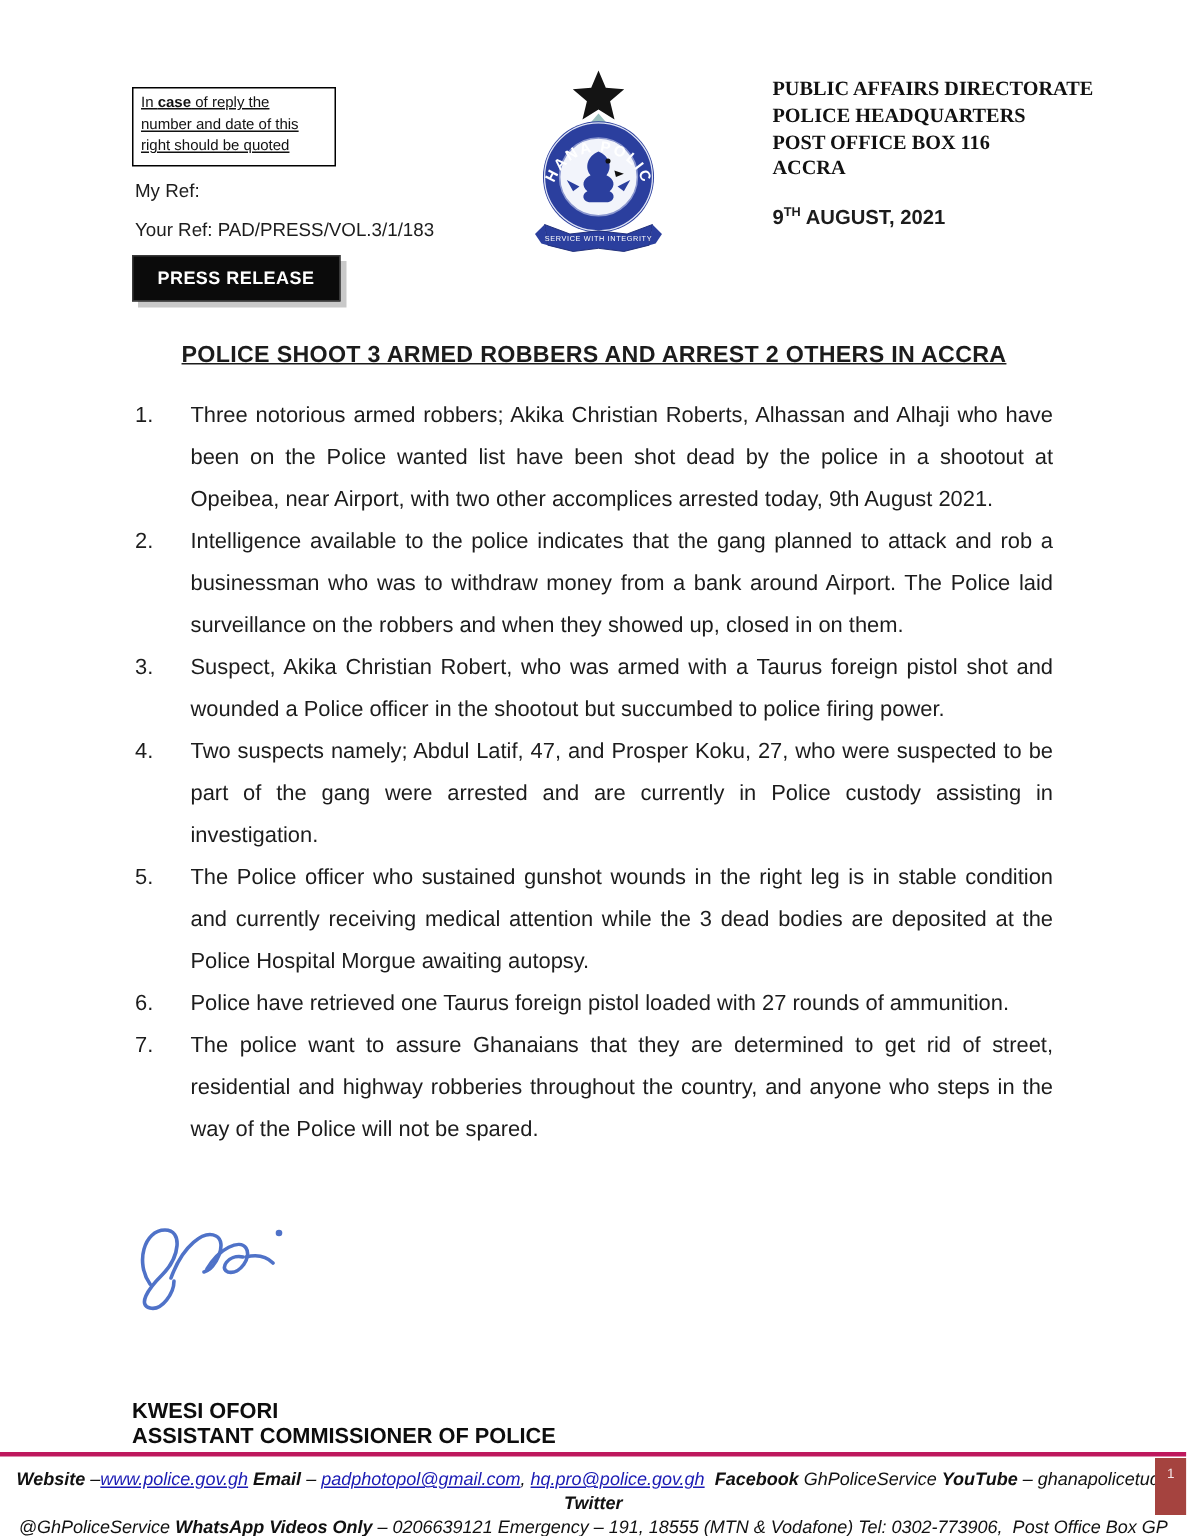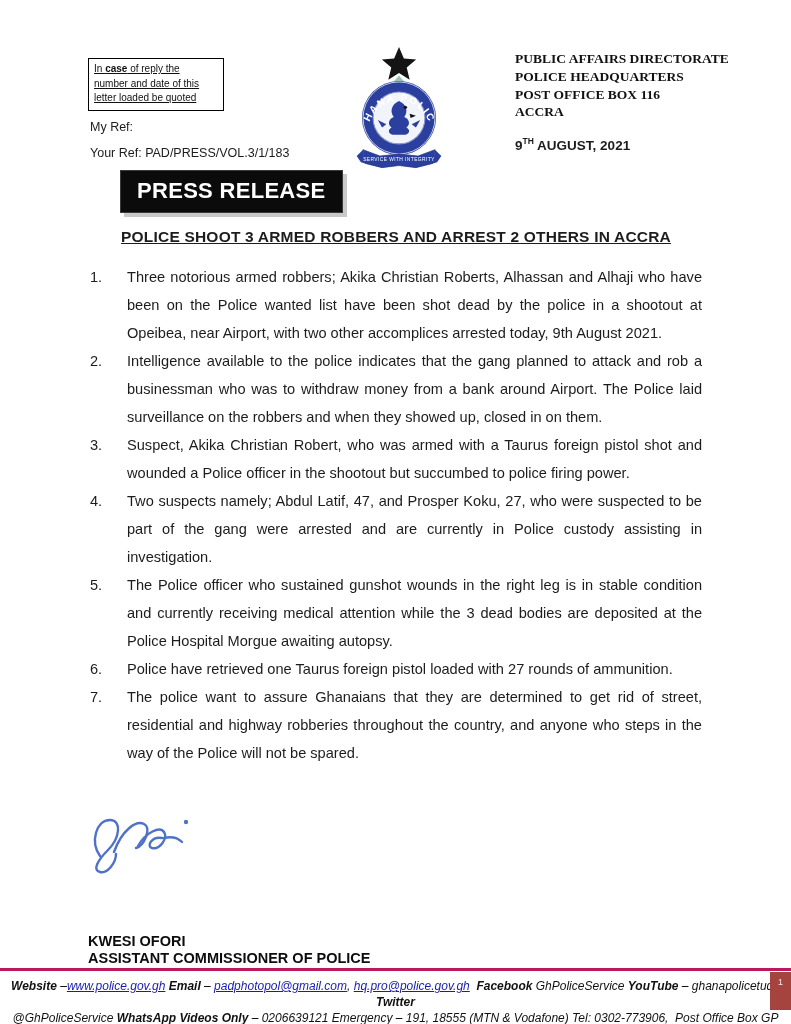--- a/index.html
+++ b/index.html
@@ -21,23 +21,23 @@
   .crest{position:absolute;left:346px;top:46px;width:106px;height:128px;}
   .dir-block{
     position:absolute;left:515px;top:50px;width:250px;
     font-size:13.5px;font-weight:bold;line-height:1.32;color:#111;font-family:Liberation Serif, serif;
   }
   .date-line{position:absolute;left:515px;top:136px;font-size:13.5px;font-weight:bold;}
   .date-line sup{font-size:8.5px;vertical-align:super;}
   
   .pr-box{
     position:absolute;left:88px;top:170px;
-    background:#0b0b0b;color:#fff;font-weight:bold;font-size:22px;
+    background:#0b0b0b;color:#fff;font-weight:bold;font-size:12px;
     padding:7px 16px 8px 16px;border:1px solid #3a3a3a;
-    box-shadow:4px 4px 0 #c9c9c9;letter-spacing:.3px;margin-left:32px;
+    box-shadow:4px 4px 0 #c9c9c9;letter-spacing:.3px;
   }
   
   .doc-title{
     position:absolute;left:90px;top:228px;width:612px;text-align:center;
     font-size:15.5px;font-weight:bold;text-decoration:underline;letter-spacing:.2px;
   }
   
   .items{position:absolute;left:90px;top:263px;width:612px;font-size:14.6px;line-height:28px;}
   .item{display:flex;}
   .item .num{width:37px;flex:0 0 37px;}
@@ -59,21 +59,21 @@
   }
 </style>
 </head>
 <body>
 
 <div class="page">
 
   <div class="reply-box">
     <div class="rline"><span>In </span><span class="seg-bold">case</span><span> of reply the</span></div>
     <div class="rline">number and date of this</div>
-    <div class="rline">letter  loaded  be quoted</div>
+    <div class="rline">right  should  be quoted</div>
   </div>
   <div class="myref">My Ref:</div>
   <div class="yourref">Your Ref: PAD/PRESS/VOL.3/1/183</div>
 
   <div class="crest">
     <svg width="106" height="128" viewBox="0 0 100 121">
       <path d="M50 1 L54.6 11.8 L66.2 12.7 L57.3 20.4 L60.1 31.8 L50 25.6 L39.9 31.8 L42.7 20.4 L33.8 12.7 L45.4 11.8 Z" fill="#141414"></path>
       <path d="M50 28 L56 35 L50 41 L44 35 Z" fill="#7fb0ad" opacity="0.8"></path>
       <circle cx="50" cy="68" r="35" fill="#2b3f9e"></circle>
       <circle cx="50" cy="68" r="34" fill="none" stroke="#dfe4f5" stroke-width="0.8"></circle>

